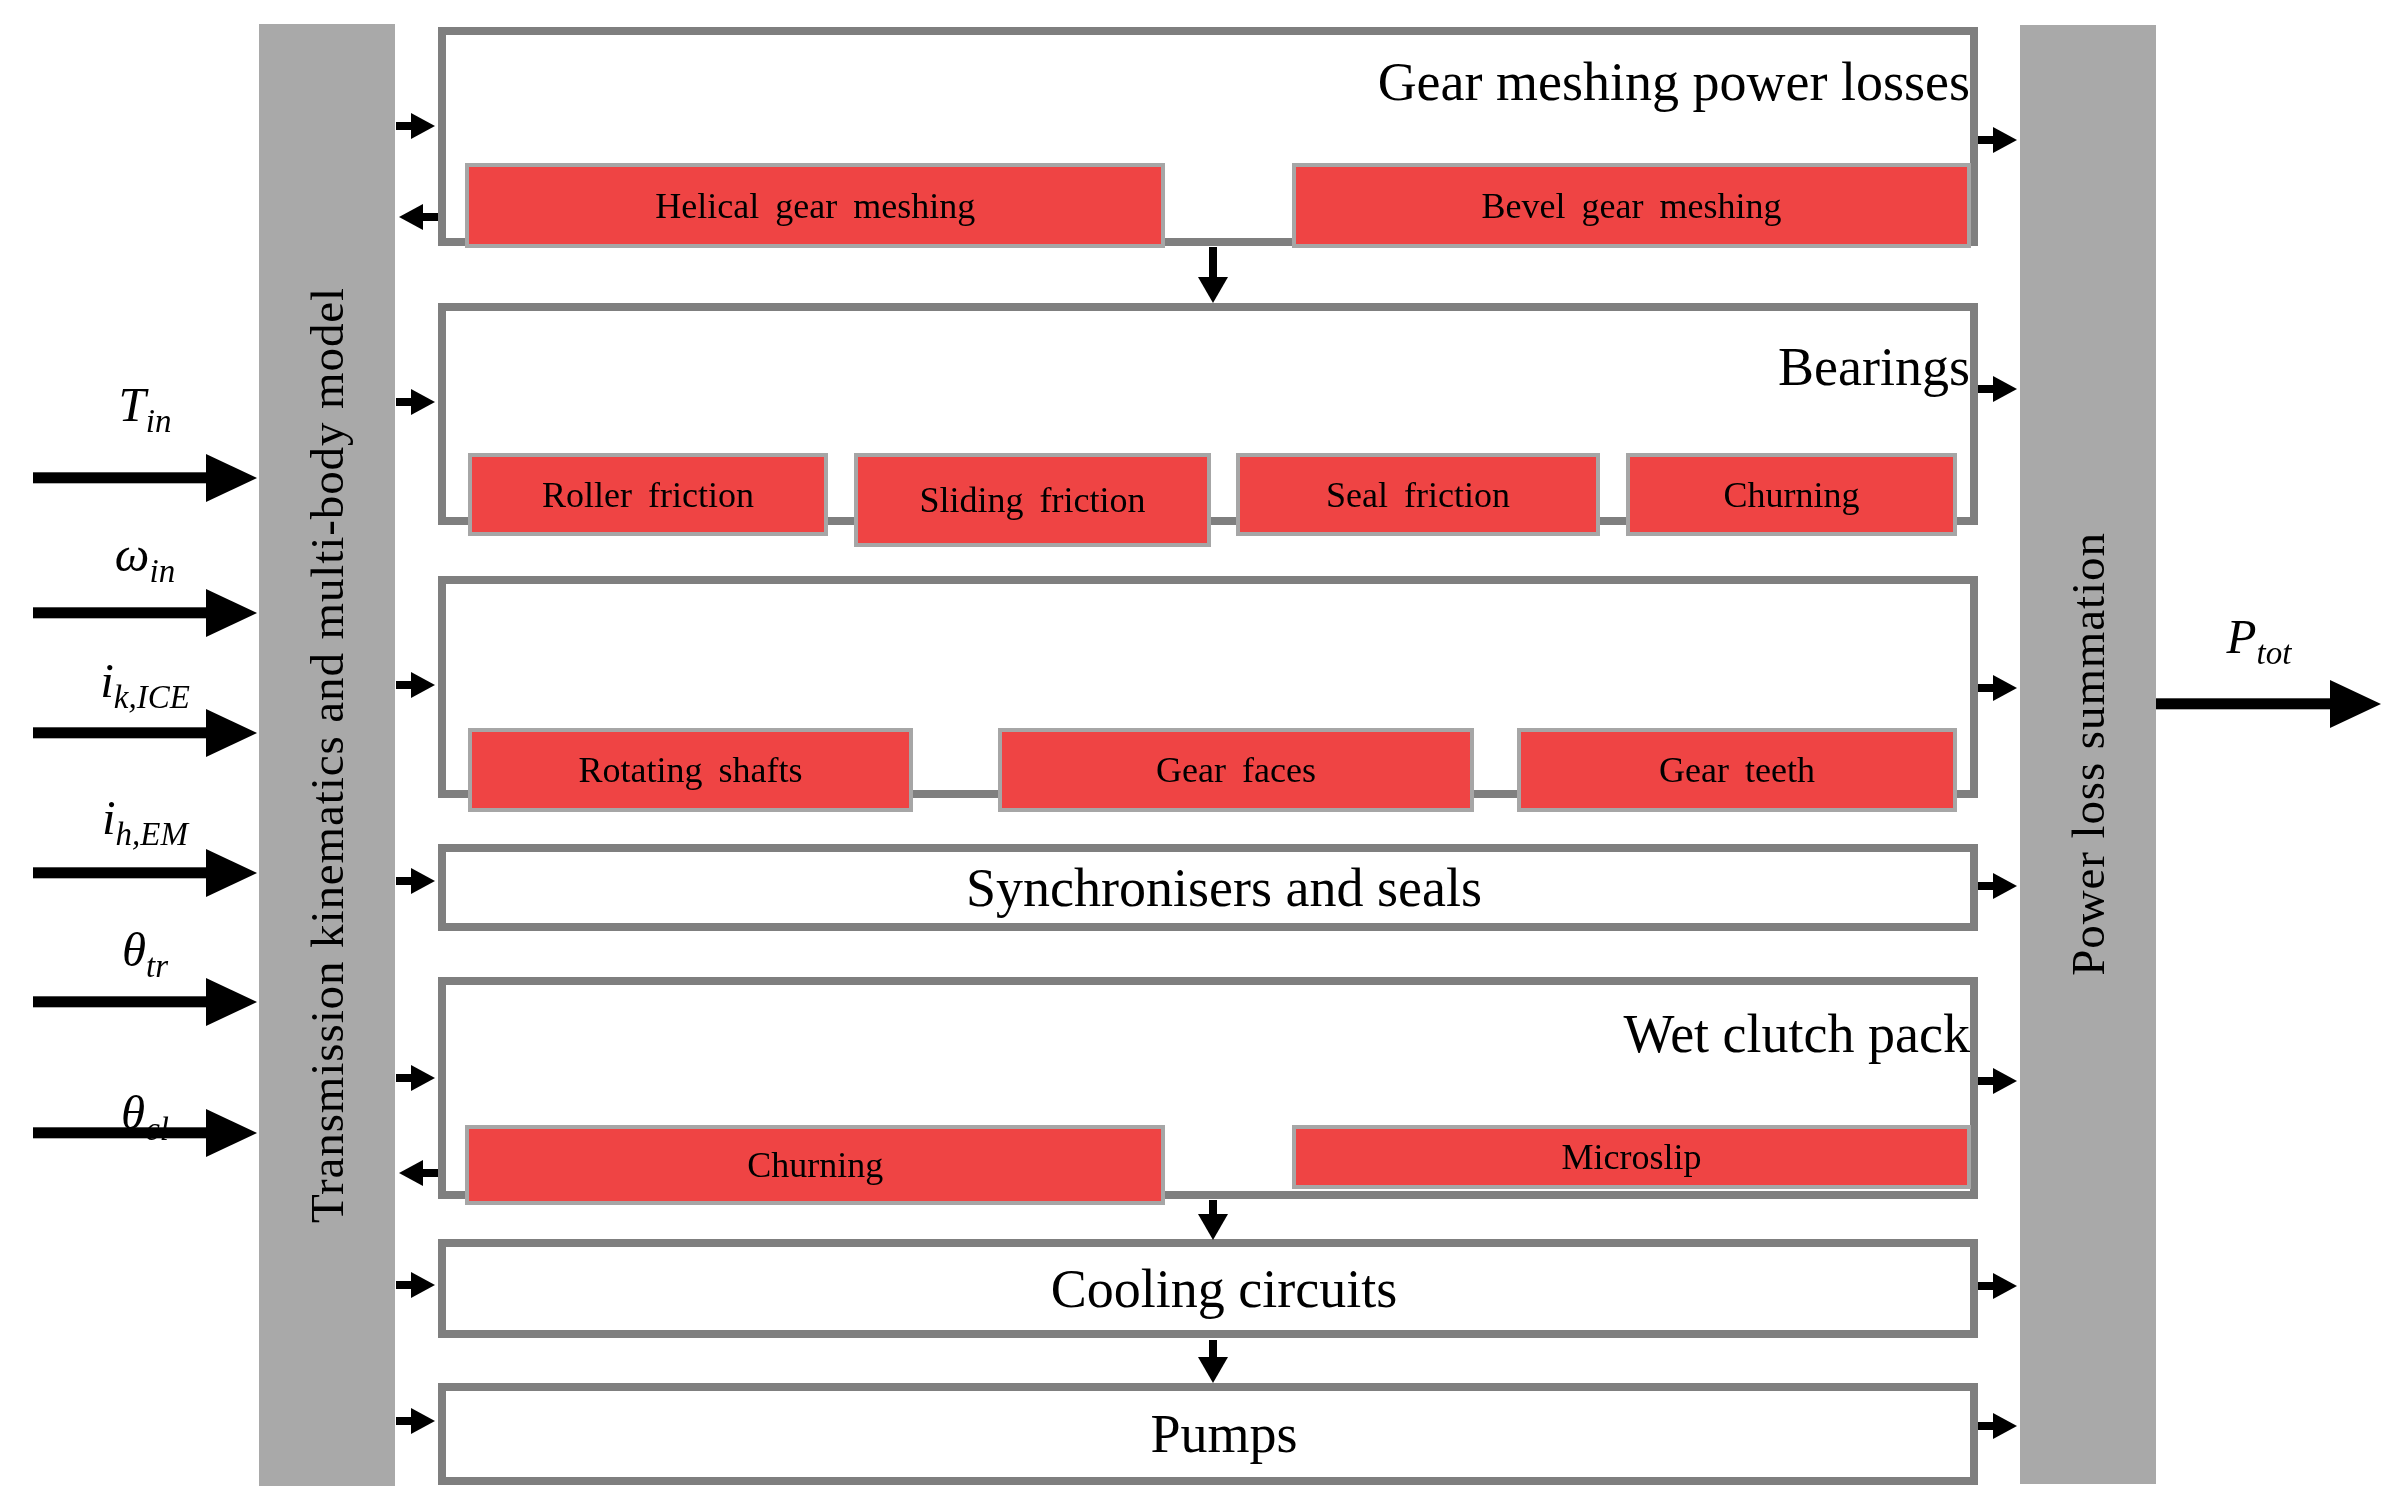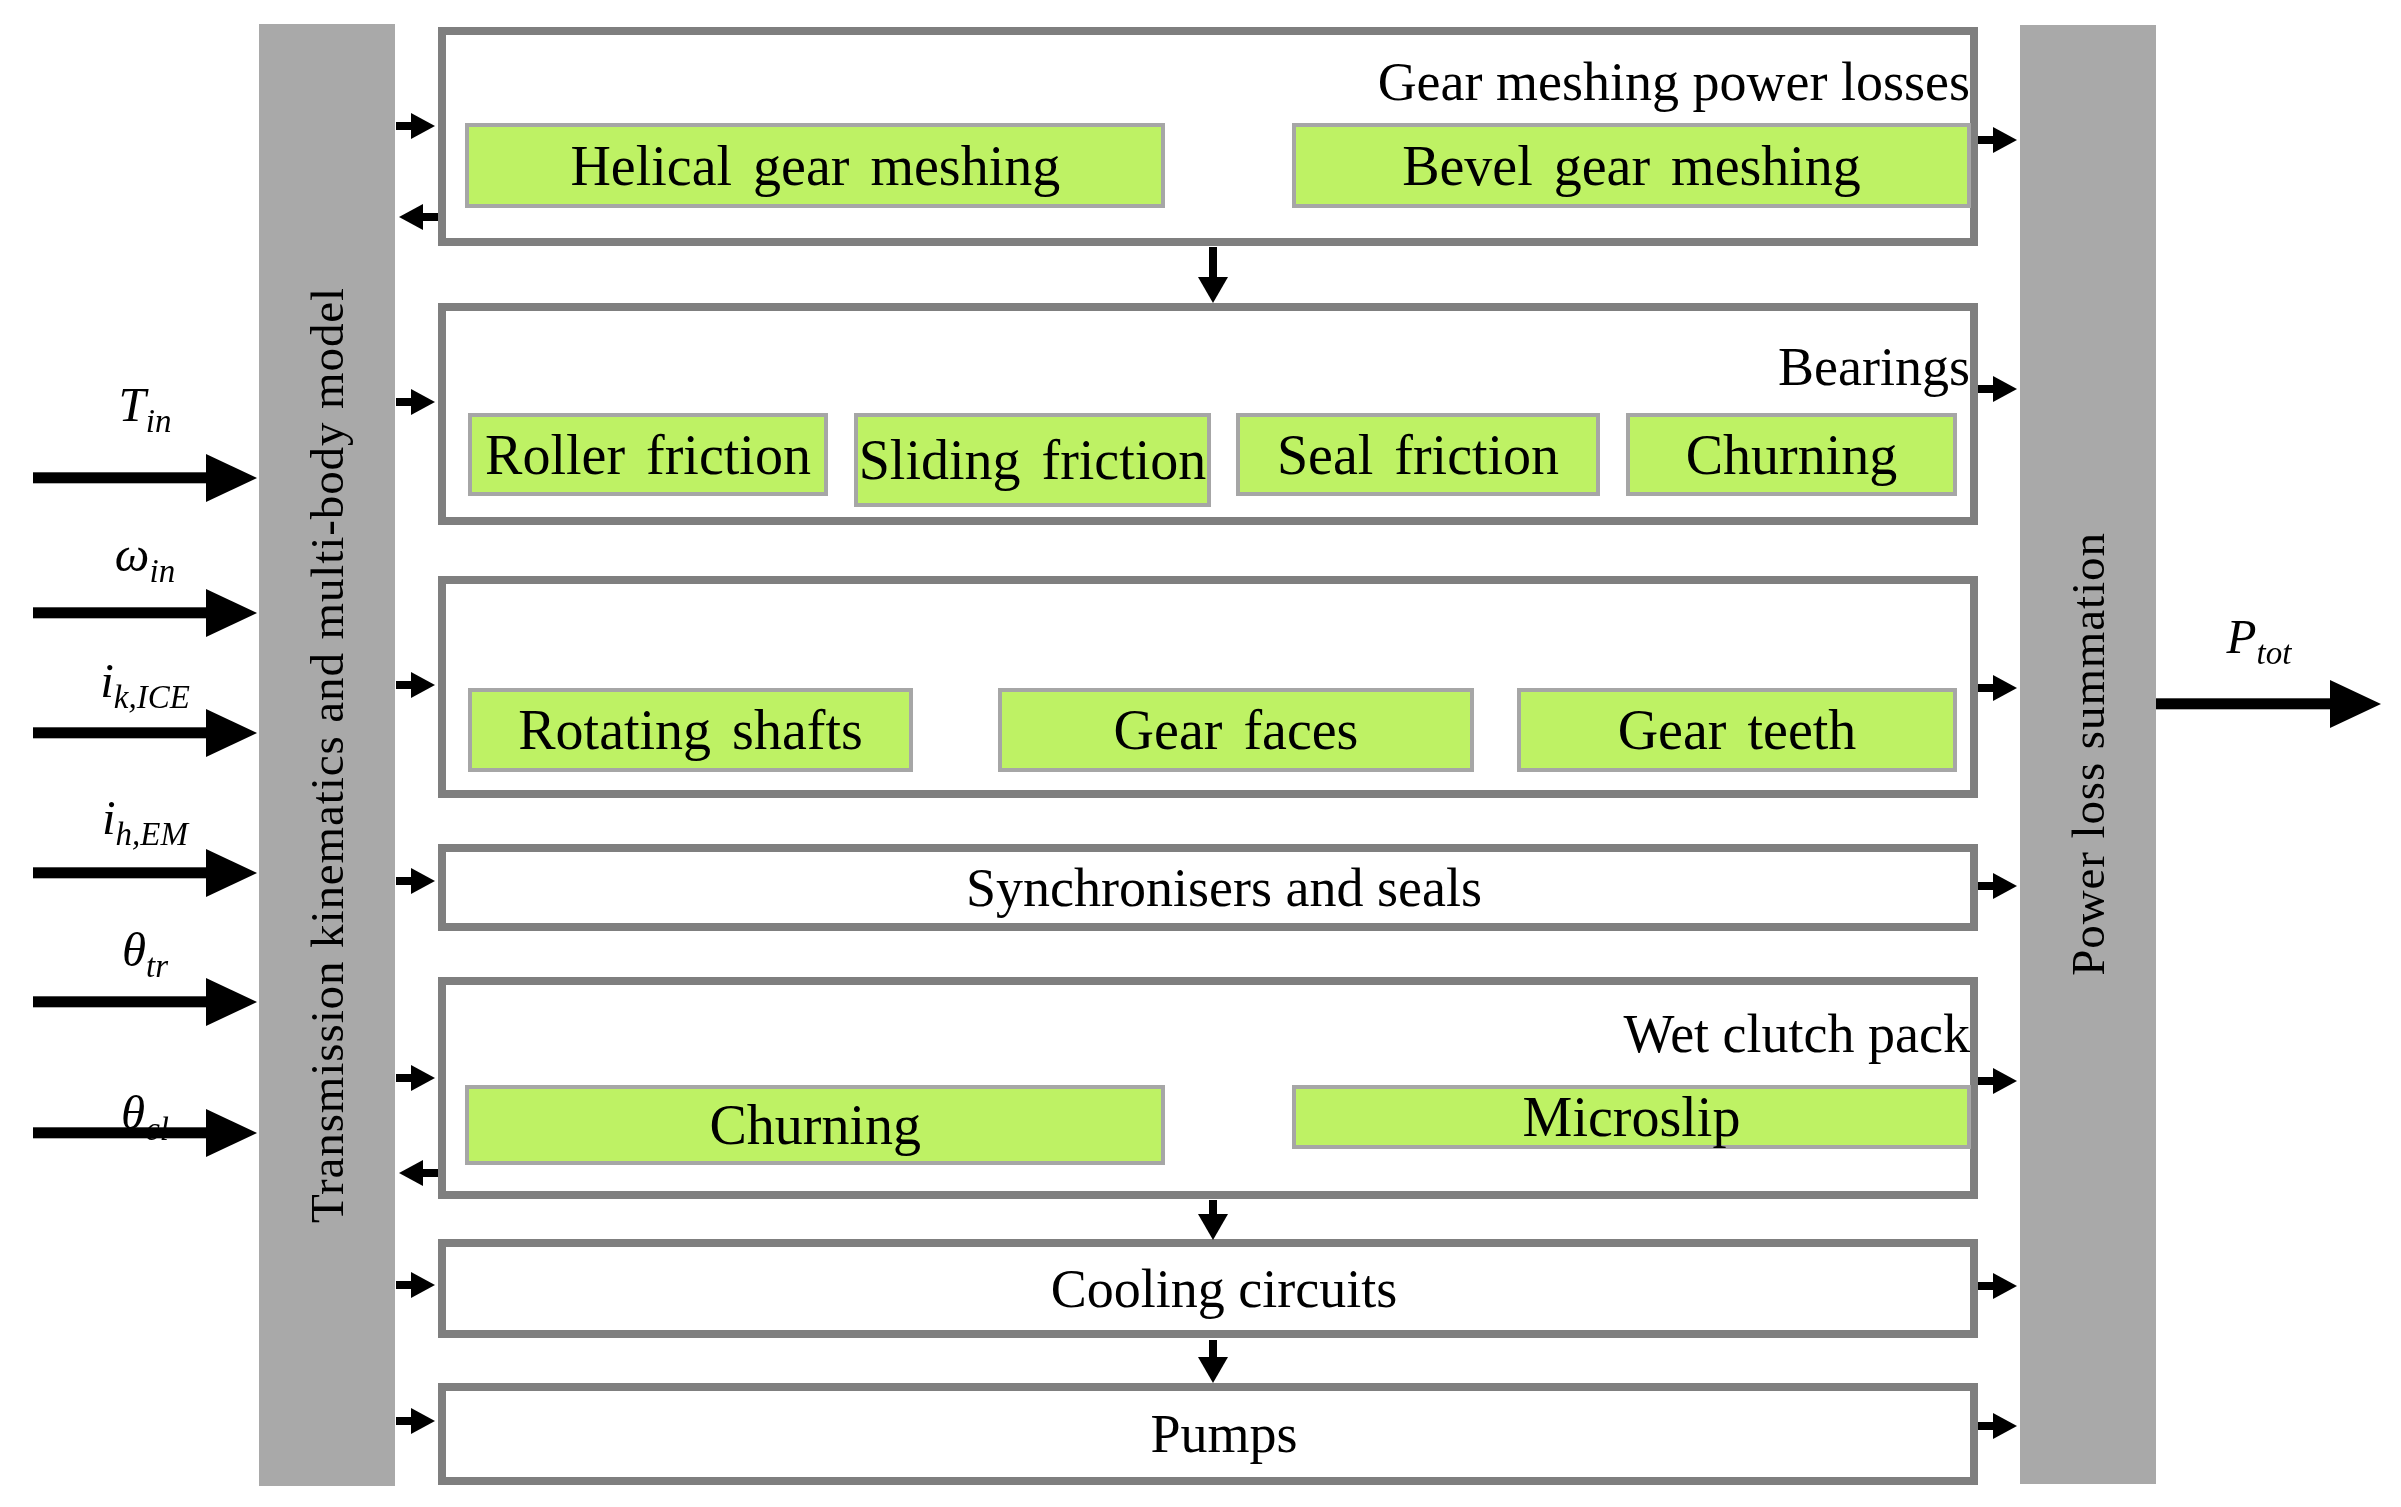--- a/index.html
+++ b/index.html
@@ -14,21 +14,21 @@
     transform:translate(-50%,-50%) rotate(-90deg);
     white-space:nowrap;font-size:47px;letter-spacing:0.9px;
   }
   
   .row{position:absolute;left:438px;width:1540px;background:#fff;
        border:8px solid var(--box-border,#7f7f7f);box-sizing:border-box;}
   .row-title{position:absolute;left:8px;right:0;text-align:right;font-size:54px;white-space:nowrap;}
   .row-title.fill{top:0;bottom:0;display:flex;align-items:center;justify-content:center;padding-left:24px;}
   .sub{position:absolute;border:4.4px solid var(--sub-border,#a6a6a6);box-sizing:border-box;
        display:flex;align-items:center;justify-content:center;
-       font-size:56px;background:#bef264;white-space:nowrap;word-spacing:7px;}
+       font-size:36px;background:#ef4444;white-space:nowrap;word-spacing:7px;margin-top:40px;}
   
   .harrow{position:absolute;}
   .harrow .shaft{position:absolute;top:50%;transform:translateY(-50%);background:var(--arrow,#000);}
   .harrow .head{position:absolute;top:50%;transform:translateY(-50%);width:0;height:0;
                 border-style:solid;border-color:transparent;}
   .big{height:49px;}
   .big .shaft{height:11.4px;}
   .big .head{border-top-width:24.6px;border-bottom-width:24.6px;}
   .big.right .shaft{left:0;right:46px;}
   .big.right .head{right:0;border-left:51px solid var(--arrow,#000);}

